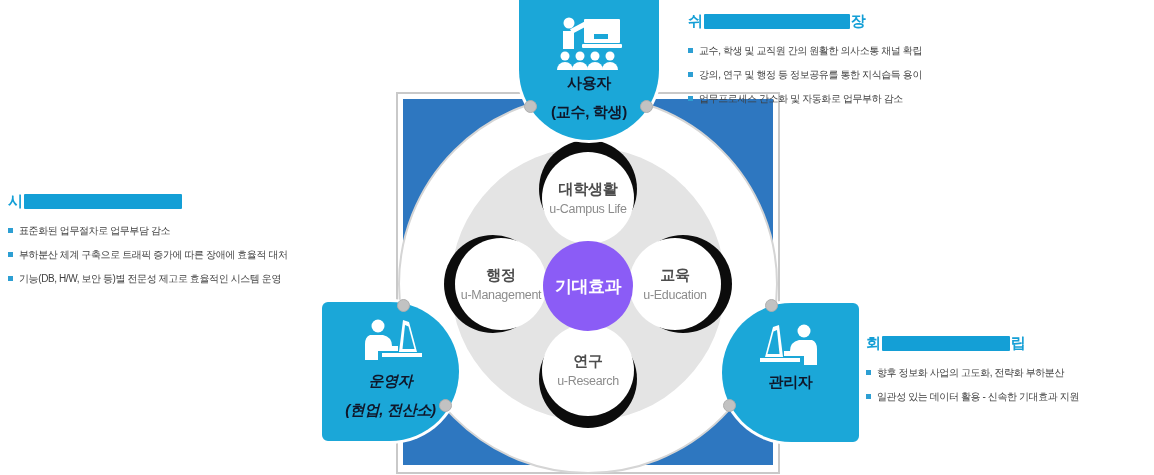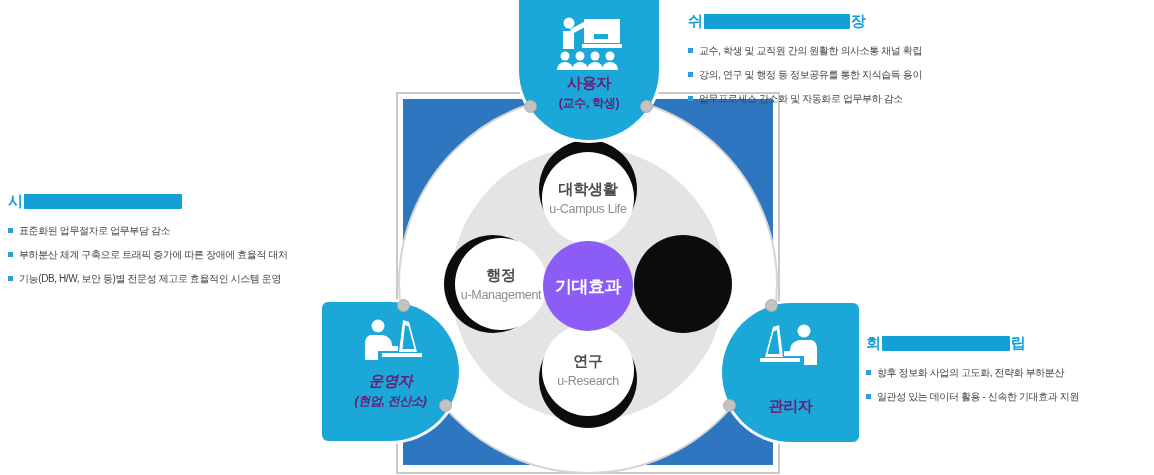--- a/index.html
+++ b/index.html
@@ -31,32 +31,32 @@
   .sat.top{left:542px;top:152px;}
   .sat.left{left:455px;top:238px;}
   .sat.right{left:629px;top:238px;}
   .sat.bottom{left:542px;top:324px;}
   
   .green{position:absolute;left:543px;top:241px;width:90px;height:90px;border-radius:50%;
     background:#8b5cf6;z-index:7;display:flex;align-items:center;justify-content:center;}
   .green span{color:#ffffff;font-size:17px;font-weight:bold;letter-spacing:-0.5px;}
   
   .badge{position:absolute;background:#1ba7d8;z-index:8;box-shadow:0 0 0 3px #ffffff;
-    display:flex;flex-direction:column;align-items:center;text-align:left;color:#701a75;}
+    display:flex;flex-direction:column;align-items:center;text-align:left;color:#0f172a;}
   .badge .l1{font-size:15px;font-weight:bold;letter-spacing:-0.3px;}
-  .badge .l2{font-size:12px;font-weight:bold;letter-spacing:-0.3px;margin-top:2px;}
+  .badge .l2{font-size:15px;font-weight:bold;letter-spacing:-0.3px;margin-top:10px;}
   .badge.user{left:519px;top:0;width:140px;height:140px;border-radius:0 0 70px 70px;padding-top:0;}
   .badge.user svg{margin-top:16px;}
   .badge.user .l1{margin-top:4px;}
   .badge.operator{left:322px;top:302px;width:137px;height:139px;border-radius:6px 70px 70px 6px;font-style:italic;}
   .badge.operator svg{margin-top:16px;}
   .badge.operator .l1{margin-top:4px;}
   .badge.admin{left:722px;top:303px;width:137px;height:139px;border-radius:70px 6px 6px 70px;}
   .badge.admin svg{margin-top:20px;}
-  .badge.admin .l1{margin-top:24px;}
+  .badge.admin .l1{margin-top:0;}
   
   .dot{position:absolute;width:13px;height:13px;border-radius:50%;background:#c2c2c2;
     border:1px solid #aeaeae;box-sizing:border-box;z-index:9;}
   
   .panel{position:absolute;z-index:10;}
   .panel .head{display:flex;align-items:center;font-size:15px;font-weight:bold;color:#149fd6;
     letter-spacing:-0.3px;margin-bottom:13px;height:18px;}
   .redact{display:inline-block;height:15px;background:#149fd6;border-radius:1px;margin:0 1px;}
   .panel.p-left .redact{width:158px;}
   .panel.p-tr .redact{width:146px;}
@@ -84,20 +84,24 @@
   <div class="crescent right"></div>
   <div class="crescent bottom"></div>
 
   <div class="sat top">
     <span class="kr">대학생활</span>
     <span class="en">u-Campus Life</span>
   </div>
   <div class="sat left">
     <span class="kr">행정</span>
     <span class="en">u-Management</span>
+  </div>
+  <div class="sat right">
+    <span class="kr">교육</span>
+    <span class="en">u-Education</span>
   </div>
   <div class="sat bottom">
     <span class="kr">연구</span>
     <span class="en">u-Research</span>
   </div>
 
   <div class="green">
     <span>기대효과</span>
   </div>
 

